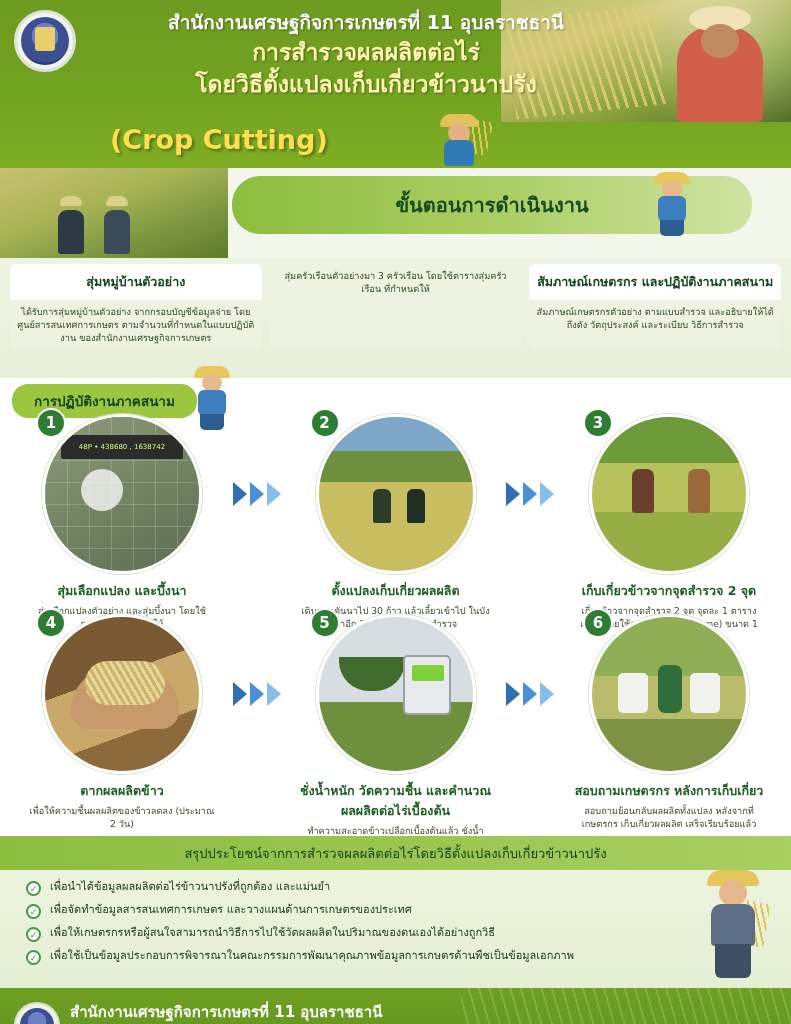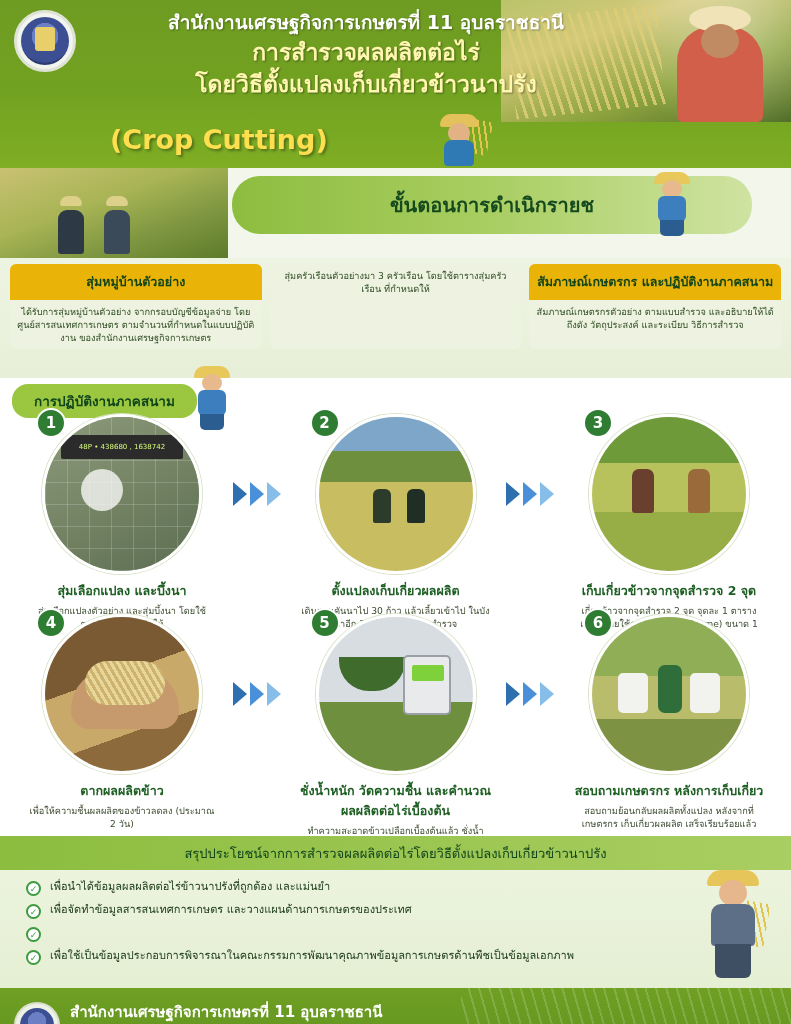--- a/index.html
+++ b/index.html
@@ -97,21 +97,21 @@
   .kid-mascot { position:absolute; right:58px; top:-4px; width:44px; height:64px; }
   .kid-hat { position:absolute; left:4px; top:0; width:36px; height:12px; background:#e8c75b; border-radius:18px 18px 3px 3px; }
   .kid-head { position:absolute; left:12px; top:8px; width:20px; height:18px; background:#e7b98d; border-radius:50%; }
   .kid-body { position:absolute; left:8px; top:24px; width:28px; height:26px; background:#3d7fbe; border-radius:6px; }
   .kid-legs { position:absolute; left:10px; top:48px; width:24px; height:16px; background:#2b5d91; border-radius:0 0 5px 5px; }
 
   
   .band3 { position:relative; height:120px; background:linear-gradient(180deg,#eef4e2 0%, #e7efd8 100%); padding:6px 10px 0; }
   .cards { display:flex; gap:8px; }
   .card { flex:1; border-radius:6px; overflow:hidden; background:#edf3e0; }
-  .card-head { background:#eab308; color:#13451c; font-size:12.5px; font-weight:bold;
+  .card-head { background:#ffffff; color:#13451c; font-size:12.5px; font-weight:bold;
                text-align:center; padding:5px 4px; line-height:1.3; min-height:36px;
                display:flex; align-items:center; justify-content:center; }
   .card-body { font-size:9.2px; color:#2e4a22; text-align:center; padding:5px 6px; line-height:1.42; }
 
   
   .band4 { position:relative; background:#ffffff; padding-top:10px; height:458px; }
   .fieldwork-tab {
     position:absolute; left:12px; top:6px; padding:6px 22px;
     background:#9ac73f; color:#10451c; font-size:13.5px; font-weight:bold; border-radius:16px;
   }
@@ -224,21 +224,21 @@
         <div class="fm-body"></div>
     </div>
   </div>
 
   <div class="band2">
     <div class="band2-photo">
       <div class="f1"></div>
         <div class="f2"></div>
     </div>
     <div class="steps-title-wrap">
-      <span class="steps-title">ขั้นตอนการดำเนิกรายช</span>
+      <span class="steps-title">ขั้นตอนการดำเนินงาน</span>
       <div class="kid-mascot">
         <div class="kid-hat"></div>
           <div class="kid-head"></div>
           <div class="kid-body"></div>
           <div class="kid-legs"></div>
       </div>
     </div>
   </div>
 
   <div class="band3">
@@ -398,20 +398,21 @@
       <div class="sum-item">
         <span class="check">✓</span>
         <span class="sum-text">เพื่อนำได้ข้อมูลผลผลิตต่อไร่ข้าวนาปรังที่ถูกต้อง และแม่นยำ</span>
       </div>
       <div class="sum-item">
         <span class="check">✓</span>
         <span class="sum-text">เพื่อจัดทำข้อมูลสารสนเทศการเกษตร และวางแผนด้านการเกษตรของประเทศ</span>
       </div>
       <div class="sum-item">
         <span class="check">✓</span>
+        <span class="sum-text">เพื่อให้เกษตรกรหรือผู้สนใจสามารถนำวิธีการไปใช้วัดผลผลิตในปริมาณของตนเองได้อย่างถูกวิธี</span>
       </div>
       <div class="sum-item">
         <span class="check">✓</span>
         <span class="sum-text">เพื่อใช้เป็นข้อมูลประกอบการพิจารณาในคณะกรรมการพัฒนาคุณภาพข้อมูลการเกษตรด้านพืชเป็นข้อมูลเอกภาพ</span>
       </div>
     </div>
     <div class="grandma">
       <div class="g-rice"></div>
         <div class="g-hat"></div>
         <div class="g-head"></div>

